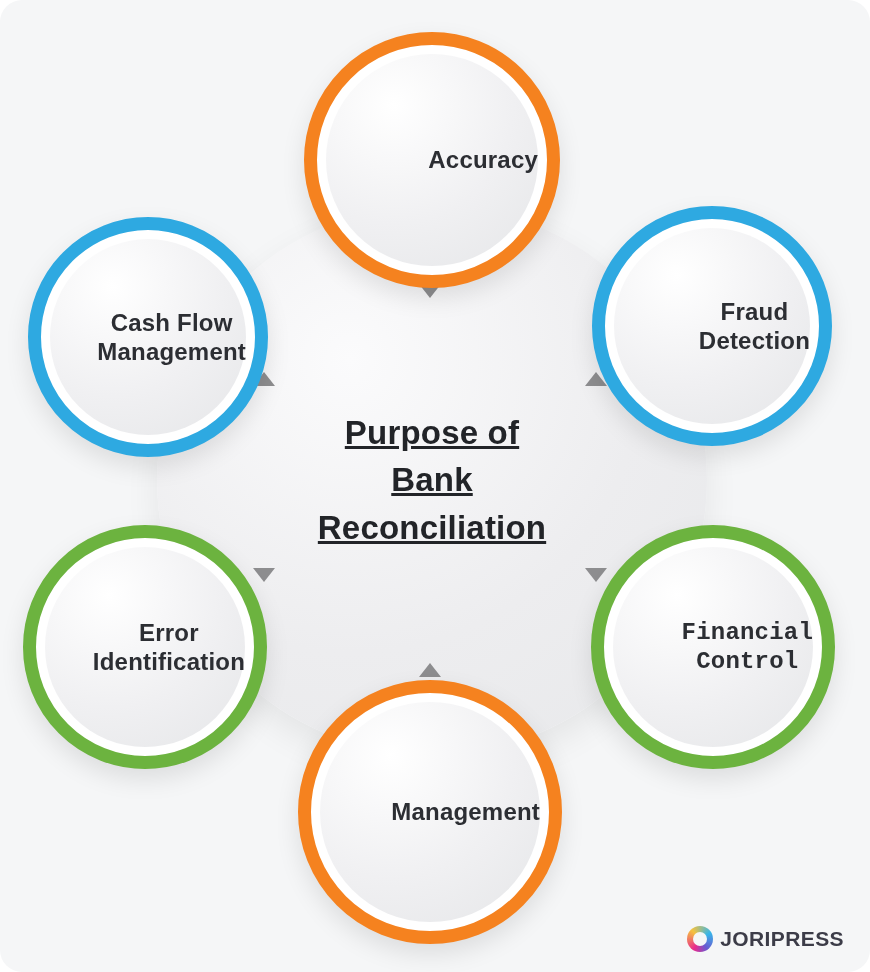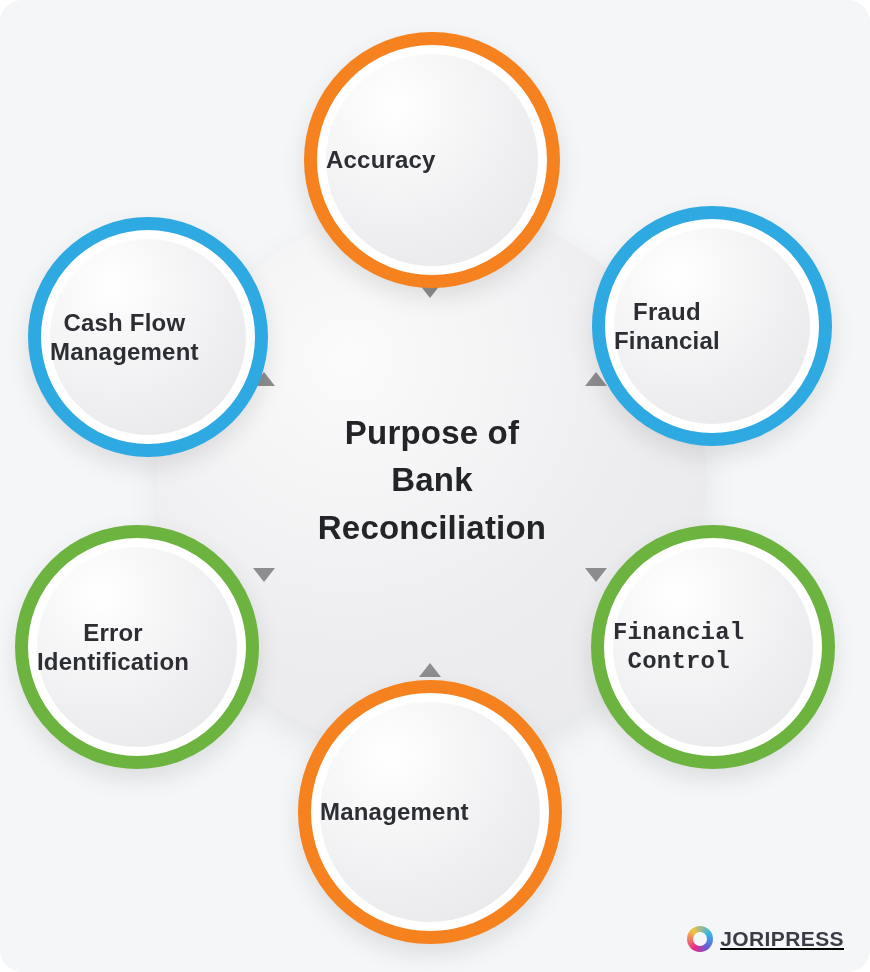--- a/index.html
+++ b/index.html
@@ -31,52 +31,53 @@
     justify-content: center;
   }
   .center-title {
     font-size: 33px;
     font-weight: 700;
     color: #222428;
     text-align: center;
     line-height: 1.44;
     white-space: pre-line;
     letter-spacing: 0.2px;
+    text-decoration: underline;
   }
   
   .node {
     position: absolute;
     box-sizing: border-box;
     border-radius: 50%;
     border: 13px solid #cccccc; 
     background: #ffffff;
     box-shadow: 0 10px 24px rgba(0,0,0,0.10);
   }
   .node-inner {
     position: absolute;
     inset: 9px;
     border-radius: 50%;
     background: radial-gradient(circle at 32% 24%, #ffffff 0%, #f0f0f2 55%, #e5e6e8 100%);
     display: flex;
     align-items: center;
-    justify-content: flex-start;
+    justify-content: flex-end;
     text-align: center;
   }
   .node-label {
     font-size: 24px;
     font-weight: 700;
     color: #2c2e33;
     line-height: 1.22;
     white-space: pre-line;
     letter-spacing: 0.2px;
   }
   .n-accuracy   { left: 304px; top: 32px;  width: 256px; height: 256px; }
   .n-fraud      { left: 592px; top: 206px; width: 240px; height: 240px; }
   .n-cash       { left: 28px;  top: 217px; width: 240px; height: 240px; }
-  .n-error      { left: 15px;  top: 525px; width: 244px; height: 244px; }
+  .n-error      { left: 23px;  top: 525px; width: 244px; height: 244px; }
   .n-financial  { left: 591px; top: 525px; width: 244px; height: 244px; font-family: Liberation Mono, monospace; }
   .n-compliance { left: 298px; top: 680px; width: 264px; height: 264px; }
   
   .arr {
     position: absolute;
     width: 0;
     height: 0;
     border-left: 11px solid transparent;
     border-right: 11px solid transparent;
   }
@@ -89,21 +90,20 @@
   .arrow-bottom-right { left: 585px; top: 568px; }
   .arrow-bottom       { left: 419px; top: 663px; }
   
   .brand {
     position: absolute;
     right: 26px;
     bottom: 20px;
     display: flex;
     align-items: center;
     gap: 7px;
-    text-decoration: underline;
   }
   .brand-icon {
     width: 26px;
     height: 26px;
     border-radius: 50%;
     background: conic-gradient(from 210deg, #e92a8d 0%, #f6c23d 30%, #37b6e9 58%, #6a59d1 82%, #e92a8d 100%);
     position: relative;
   }
   .brand-icon::after {
     content: "";
@@ -139,21 +139,21 @@
 
   <div class="node n-accuracy" style="border-color: rgb(245, 130, 31);">
     <div class="node-inner">
       <span class="node-label">Accuracy</span>
     </div>
   </div>
 
   <div class="node n-fraud" style="border-color: rgb(46, 169, 225);">
     <div class="node-inner">
       <span class="node-label">Fraud
-Financial</span>
+Detection</span>
     </div>
   </div>
 
   <div class="node n-cash" style="border-color: rgb(46, 169, 225);">
     <div class="node-inner">
       <span class="node-label">Cash Flow
 Management</span>
     </div>
   </div>
 

